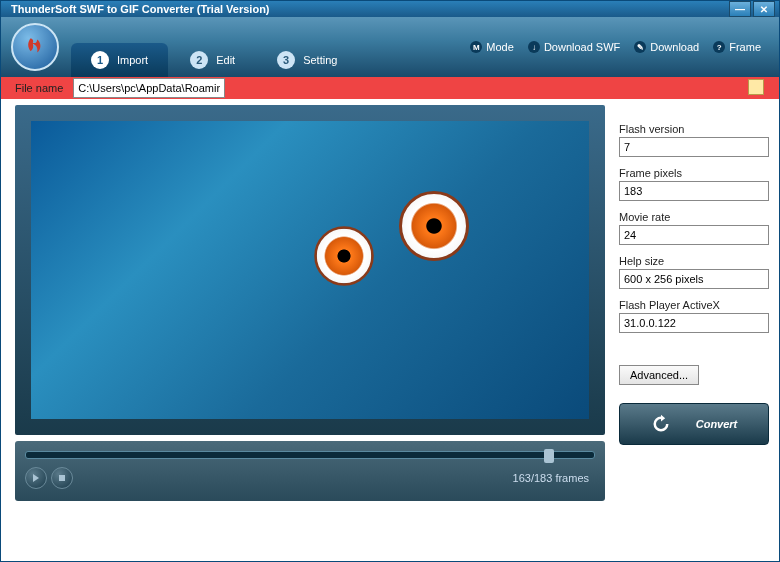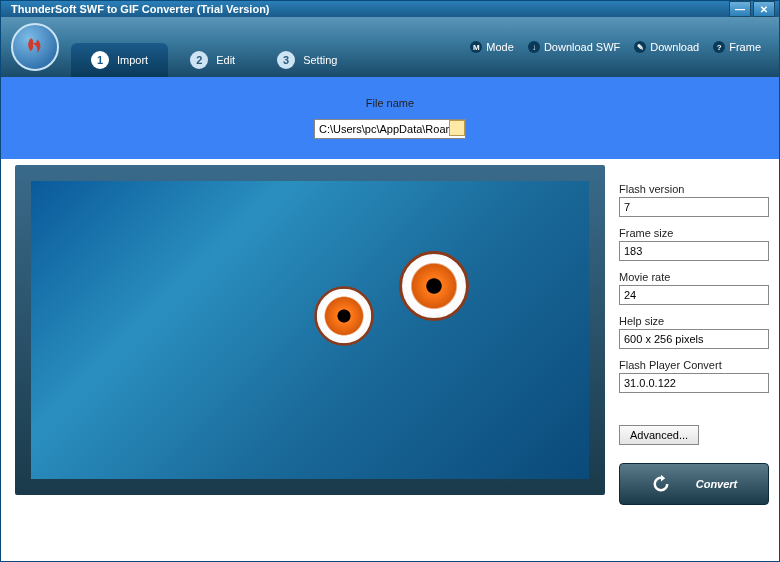--- a/index.html
+++ b/index.html
@@ -17,21 +17,21 @@
 .tab { display: flex; align-items: center; padding: 8px 20px; color: #fff; font-size: 16px; cursor: pointer; border-radius: 6px 6px 0 0; margin-right: 2px; }
 .tab.active { background: linear-gradient(to bottom, #1a5a8a 0%, #0a3a5a 100%); }
 .tab-num { width: 18px; height: 18px; border-radius: 50%; background: #fff; color: #1a5a8a; display: inline-flex; align-items: center; justify-content: center; font-weight: bold; font-size: 11px; margin-right: 8px; }
 .tab.active .tab-num { background: #fff; }
 .tab:not(.active) .tab-num { background: #cde4f5; color:#2a5a7a;}
 
 .top-links { display: flex; gap: 14px; color: #fff; padding-right: 8px; font-size: 11px; }
 .top-link { display: flex; align-items: center; gap: 4px; cursor: pointer; }
 .link-icon { width: 12px; height: 12px; border-radius: 50%; background: #0a3a5a; display: inline-flex; align-items:center; justify-content:center; color:#fff; font-size:8px; font-weight:bold;}
 
-.filepath-row { background: #3b82f6; padding: 20px 14px; display: flex; align-items: center; gap: 10px; flex-direction: column; }
+.filepath-row { background: #ef4444; padding: 1px 14px; display: flex; align-items: center; gap: 10px; }
 .filepath-label { color: #222; }
 .filepath-input { flex: 1; height: 20px; border: 1px solid #888; padding: 2px 4px; font-size: 11px; background:#fff; position:relative; }
 .browse-btn { position:absolute; right:1px; top:1px; width:16px; height:16px; background:#ffe9a6; border:1px solid #b89a4a; cursor:pointer;}
 
 .main-area { display: flex; padding: 6px 14px 14px; gap: 14px; background:#fff;}
 .preview-col { flex: 1; }
 .info-col { width: 150px; padding-top: 8px; }
 
 .preview-box { width: 590px; height: 330px; background: linear-gradient(to bottom,#3a6a8a,#1a3a4a); padding: 16px; display:flex; align-items:center; justify-content:center; border-radius:2px;}
 .preview-img { width: 100%; height: 100%; background: linear-gradient(135deg,#0a5a9a 0%,#2a8fbf 30%,#1a6a9a 60%,#0a4a7a 100%); position:relative; overflow:hidden;}
@@ -111,36 +111,54 @@
 </div>
 
 <div class="main-area">
   <div class="preview-col">
     <div class="preview-box">
       <div class="preview-img">
         <div class="eye eye1"></div>
         <div class="eye eye2"></div>
       </div>
     </div>
+    <div class="controls-bar">
+      <div class="seek">
+        <div class="seek-handle"></div>
+      </div>
+      <div class="ctrl-row">
+        <div class="ctrl-btn">
+            <svg width="8" height="8" viewBox="0 0 8 8">
+              <path d="M1 0 L7 4 L1 8 Z" fill="#aac4d4"></path>
+            </svg>
+          </div>
+        <div class="ctrl-btn">
+            <svg width="8" height="8" viewBox="0 0 8 8">
+              <rect x="1" y="1" width="6" height="6" fill="#aac4d4"></rect>
+            </svg>
+          </div>
+        <span class="frame-text">163/183 frames</span>
+      </div>
+    </div>
   </div>
 
   <div class="info-col">
     <div class="info-label">Flash version</div>
     <input class="info-value" readonly="" value="7" style="">
 
-    <div class="info-label">Frame size</div>
+    <div class="info-label">Frame pixels</div>
     <input class="info-value" readonly="" value="183" style="">
 
     <div class="info-label">Movie rate</div>
     <input class="info-value" readonly="" value="24" style="">
 
     <div class="info-label">Help size</div>
     <input class="info-value" readonly="" value="600 x 256 pixels" style="">
 
-    <div class="info-label">Flash Player Convert</div>
+    <div class="info-label">Flash Player ActiveX</div>
     <input class="info-value" readonly="" value="31.0.0.122" style="">
 
     <button class="adv-btn">Advanced...</button>
 
     <div class="convert-btn">
       <svg viewBox="0 0 24 24">
           <path d="M12 3 A9 9 0 1 0 21 12 L18 12 A6 6 0 1 1 12 6 L12 9 L17 5 L12 1 Z" fill="#fff"></path>
         </svg>
       <span>Convert</span>
     </div>

